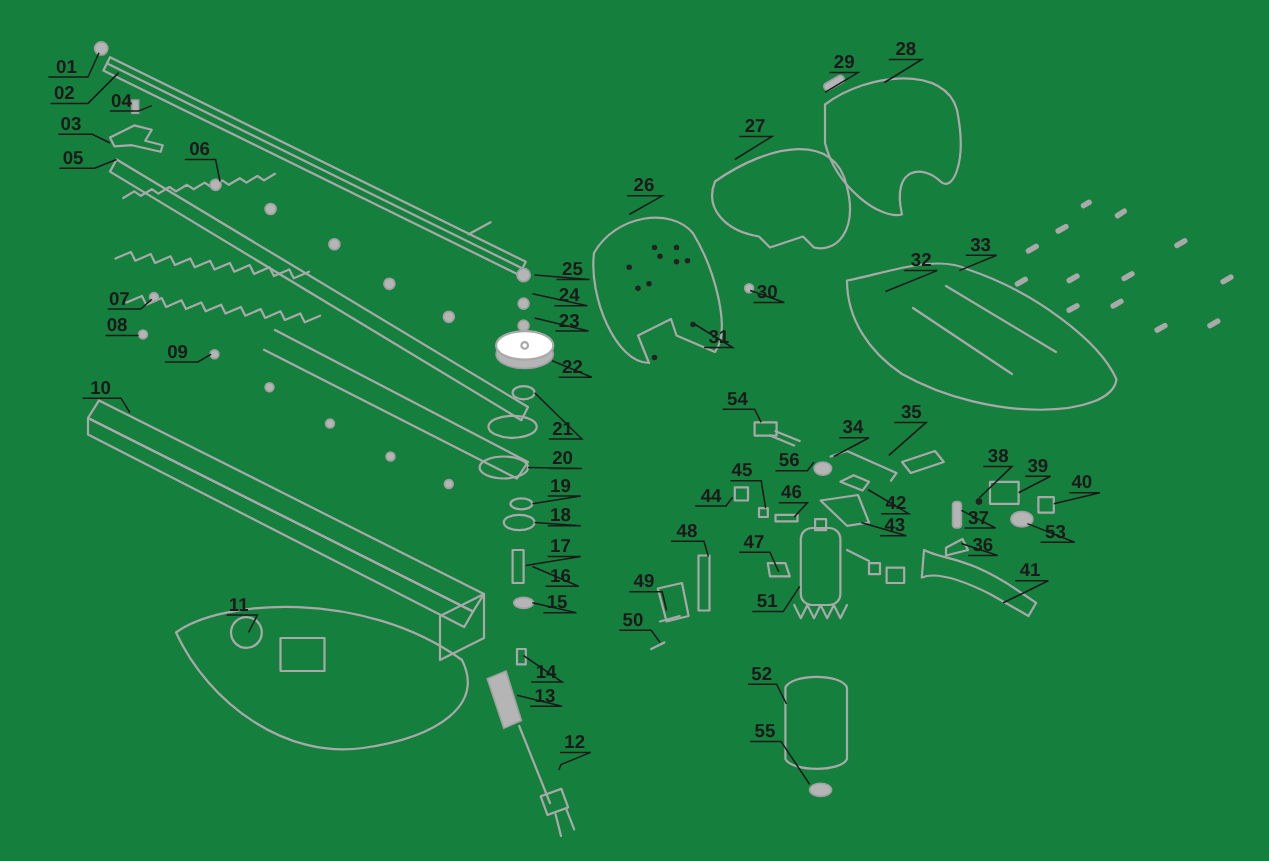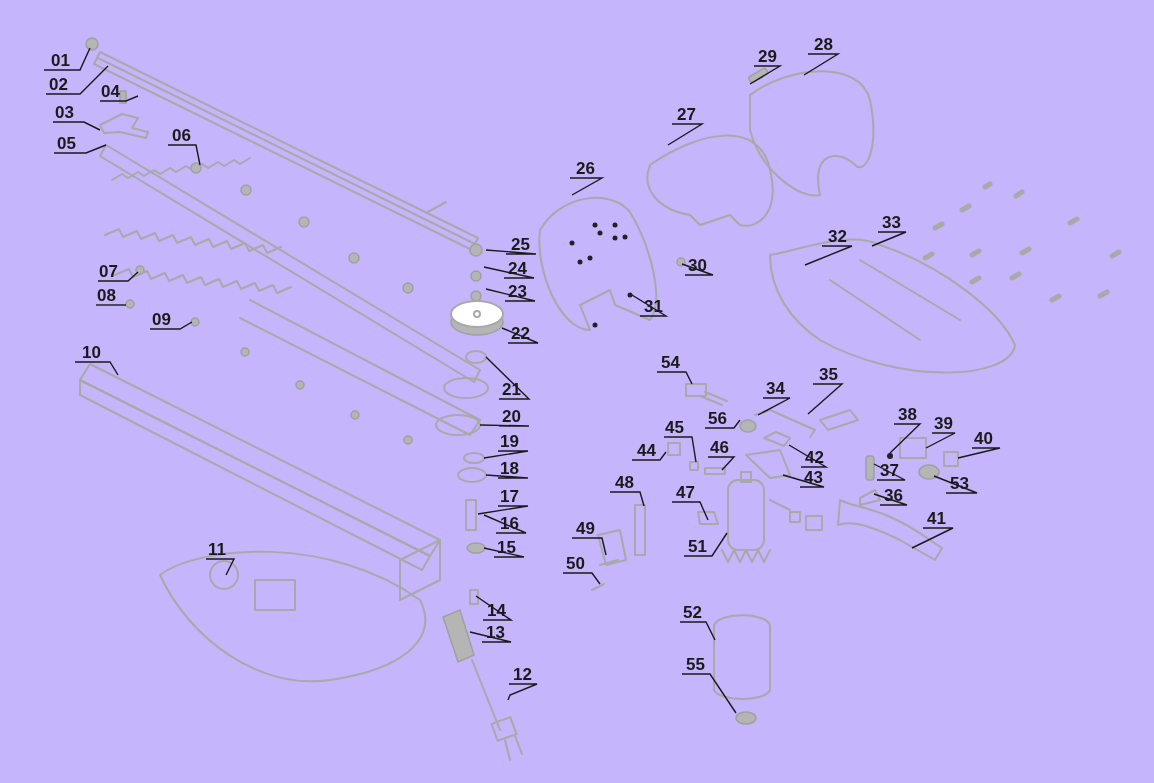--- a/index.html
+++ b/index.html
@@ -1,16 +1,16 @@
 <!DOCTYPE html>
 <html><head>
 <meta charset="utf-8">
 <style>
   html,body{margin:0;padding:0;background:#ffffff;}
-  #stage{position:relative;width:1154px;height:783px;overflow:hidden;background:#c4b5fd;font-family:"Liberation Sans",sans-serif;}
+  #stage{position:relative;width:1154px;height:783px;overflow:hidden;background:#15803d;font-family:"Liberation Sans",sans-serif;}
   svg{position:absolute;left:0;top:0;}
   .part{fill:none;stroke:#a9a9a9;stroke-width:2;stroke-linejoin:round;stroke-linecap:round;}
   .partf{fill:#b5b5b5;stroke:#a0a0a0;stroke-width:1.5;}
   .dark{fill:#222;}
   .lbl{font-family:"Liberation Sans",sans-serif;font-weight:bold;font-size:17px;fill:#1a1a1a;}
   .lead{fill:none;stroke:#1a1a1a;stroke-width:1.4;}
 </style>
 </head>
 <body>
 

